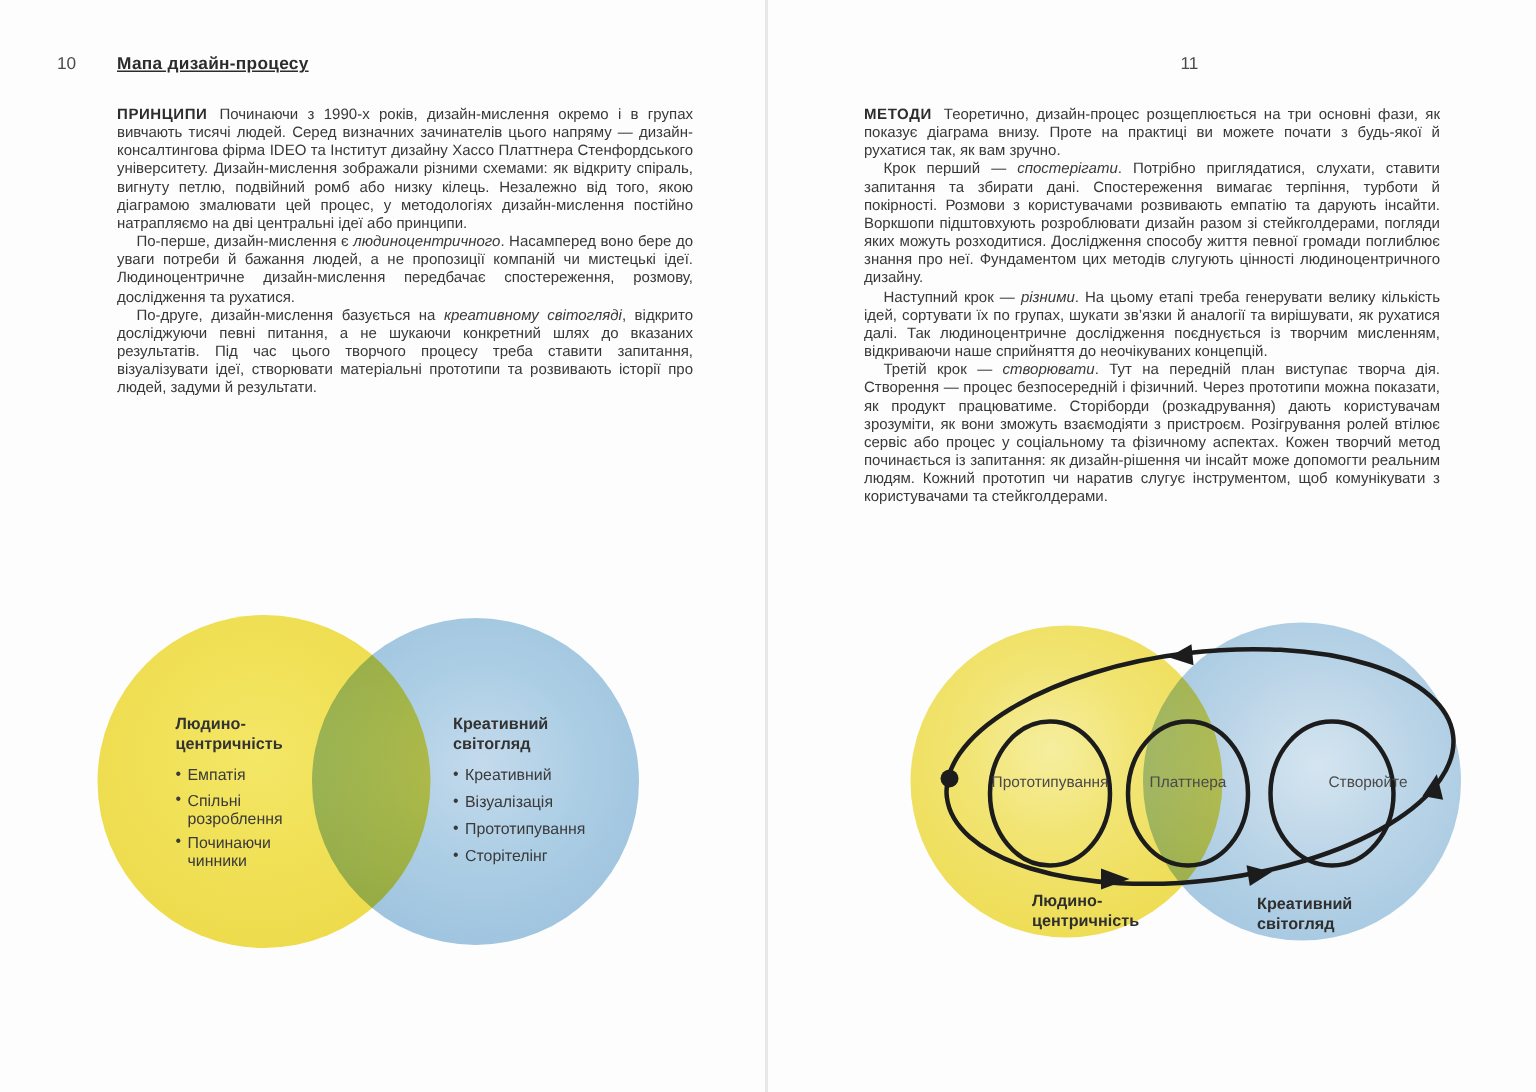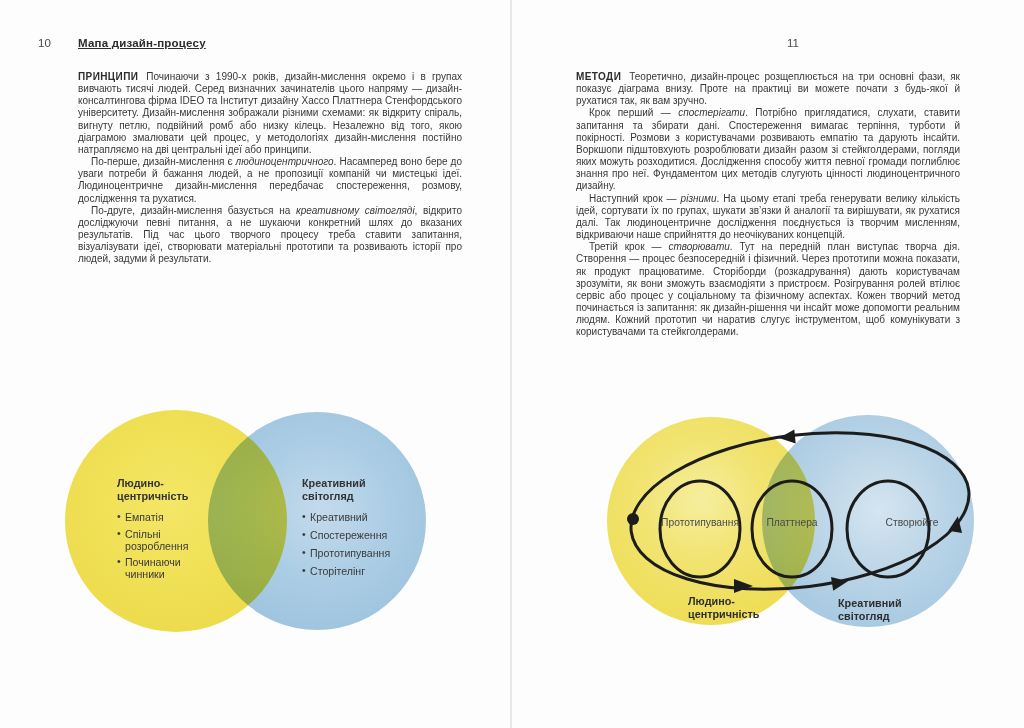--- a/index.html
+++ b/index.html
@@ -91,21 +91,21 @@
 центричність</div>
   <div class="vlist" id="vl-list-human">
       <div class="vitem"><span class="vdot">•</span><span>Емпатія</span></div>
       <div class="vitem"><span class="vdot">•</span><span>Спільні розроблення</span></div>
       <div class="vitem"><span class="vdot">•</span><span>Починаючи чинники</span></div>
     </div>
   <div class="vtitle" id="vl-title-creative">Креативний
 світогляд</div>
   <div class="vlist" id="vl-list-creative">
       <div class="vitem"><span class="vdot">•</span><span>Креативний</span></div>
-      <div class="vitem"><span class="vdot">•</span><span>Спостереження</span></div>
+      <div class="vitem"><span class="vdot">•</span><span>Візуалізація</span></div>
       <div class="vitem"><span class="vdot">•</span><span>Прототипування</span></div>
       <div class="vitem"><span class="vdot">•</span><span>Сторітелінг</span></div>
     </div>
 </div>
 
 <div class="venn" id="venn-right">
   <div class="vcircle" id="vr-yellow"></div>
   <div class="vcircle" id="vr-blue"></div>
 
   <svg id="loop-svg" viewBox="0 0 424 270">

